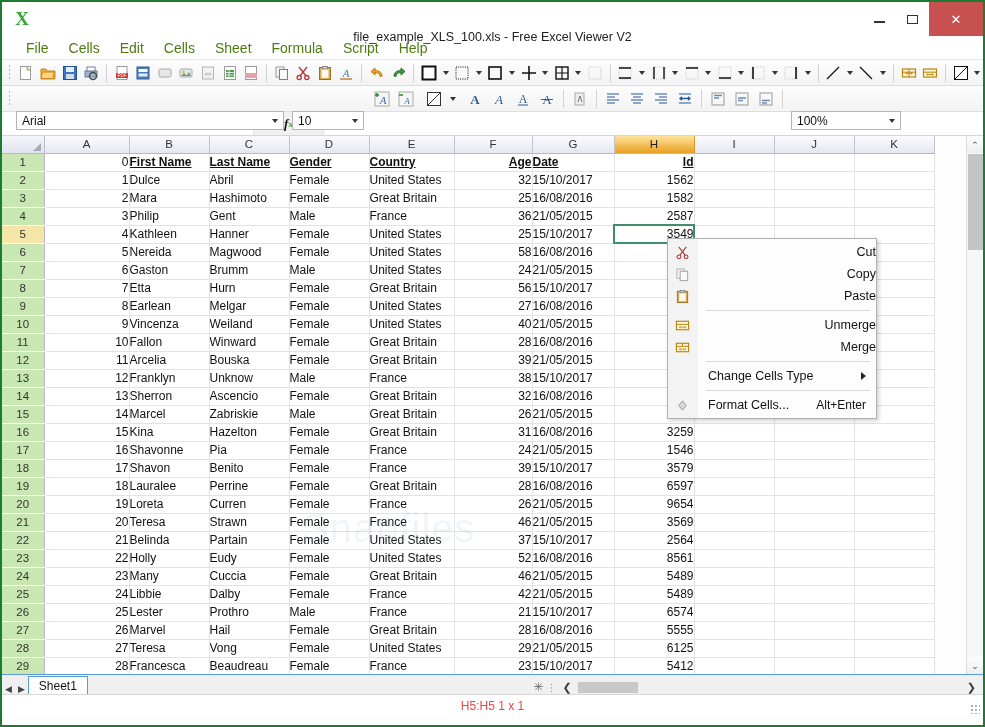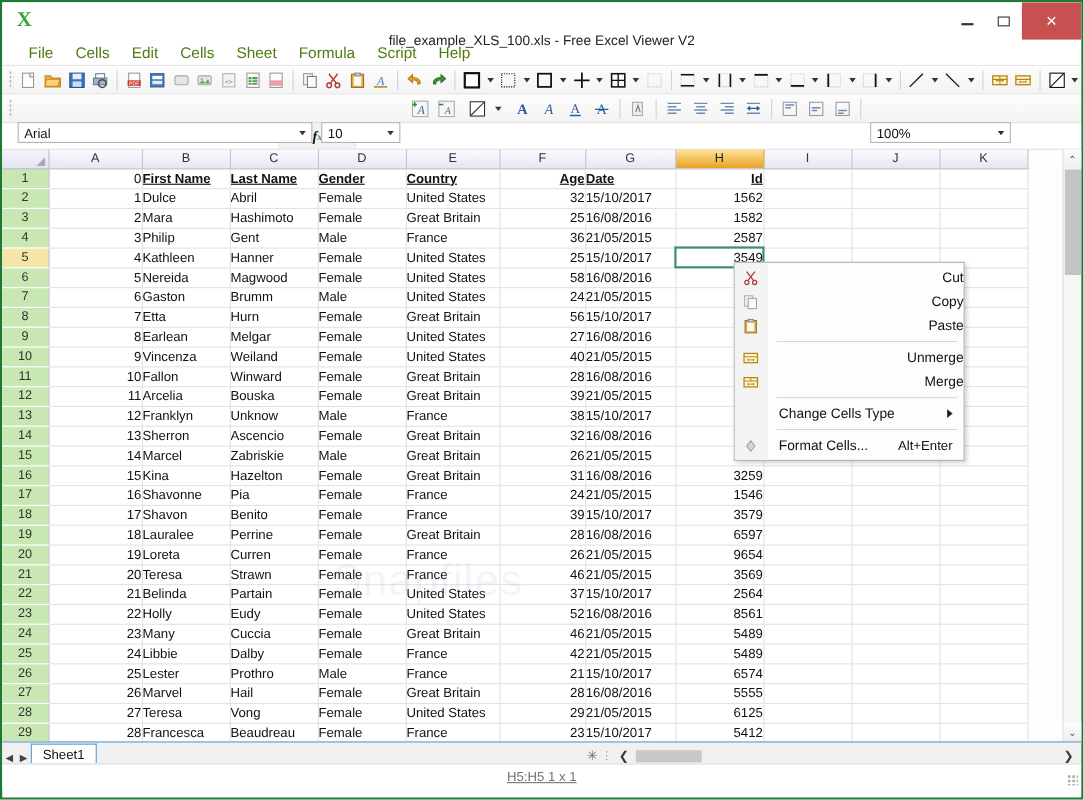--- a/index.html
+++ b/index.html
@@ -69,21 +69,21 @@
   .tbtn-drop { width:13px; height:22px; display:flex; align-items:center; justify-content:center; }
   .ic { width:16px; height:16px; display:block; border-radius:1px; }
   .combo {
     height:19px; border:1px solid #b4b4b4; background:#fff;
     display:flex; align-items:center; font-size:12px; color:#111;
     padding-left:5px; position:relative;margin-top:44px;
   }
   .combo .arrow { position:absolute; right:5px; top:50%; margin-top:-2px; }
   .combo-font { width:268px; }
   .combo-size { width:72px; }
-  .combo-zoom { width:128px; }
+  .combo-zoom { width:110px; }
   
   .formulabar {
     height: 24px; display:flex; align-items:stretch;
     background:#fff; border-bottom:1px solid #d6d6d6;
   }
   .namebox {
     width: 252px; display:flex; align-items:center; justify-content:center;
     font-size:12px; color:#14532d; background:#fff; border-right:1px solid #e2e2e2;
   }
   .fxbox {
@@ -168,21 +168,21 @@
   }
   .tabfill { flex:1; }
   .hscroll-area { display:flex; align-items:center; gap:3px; padding-right:4px; }
   .hs-star { color:#6b6b6b; font-size:12px; }
   .hs-dots { color:#9a9a9a; font-size:10px; letter-spacing:0; }
   .hs-left, .hs-right { color:#3a3a3a; font-size:11px; padding:0 3px; }
   .hs-thumb { width:60px; height:11px; background:#c8c8c8; }
   .statusbar {
     height:22px; background:#fff; border-top:1px solid #d8d8d8;
     display:flex; align-items:center; justify-content:center;
-    font-size:12px; color:#737373; position:relative;text-decoration:underline;
+    font-size:12px; color:#ef4444; position:relative;
   }
   .grip-sz { position:absolute; right:3px; bottom:2px; width:10px; height:10px;
              background-image: radial-gradient(#b0b0b0 40%, transparent 41%);
              background-size:4px 4px; }
   
   .ctxmenu {
     position:absolute; left:665px; top:236px; width:210px;
     background:#fdfdfd; border:1px solid #b0b0b0;
     box-shadow:2px 2px 4px rgba(0,0,0,0.18);
     padding:2px 0; z-index:50;

